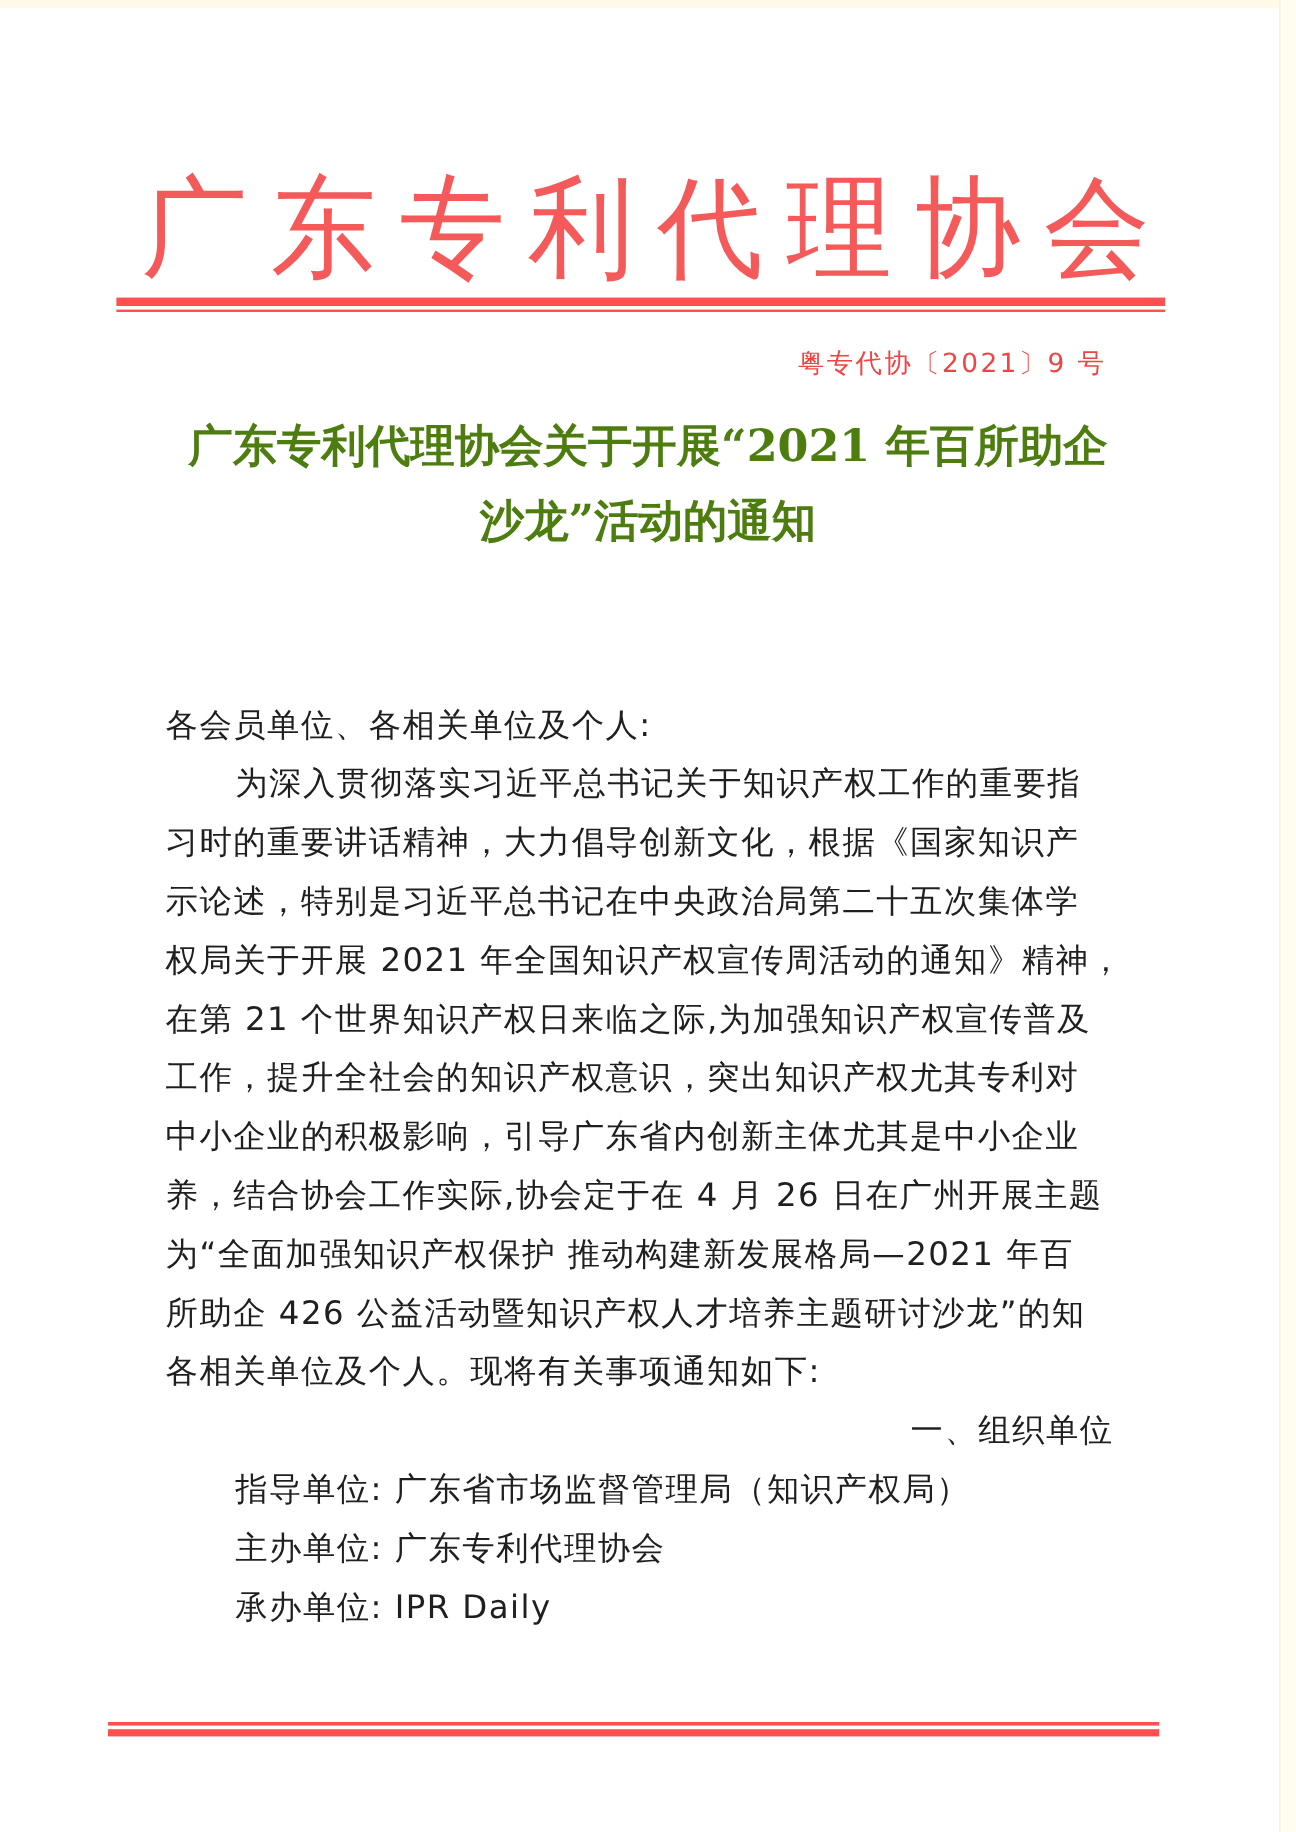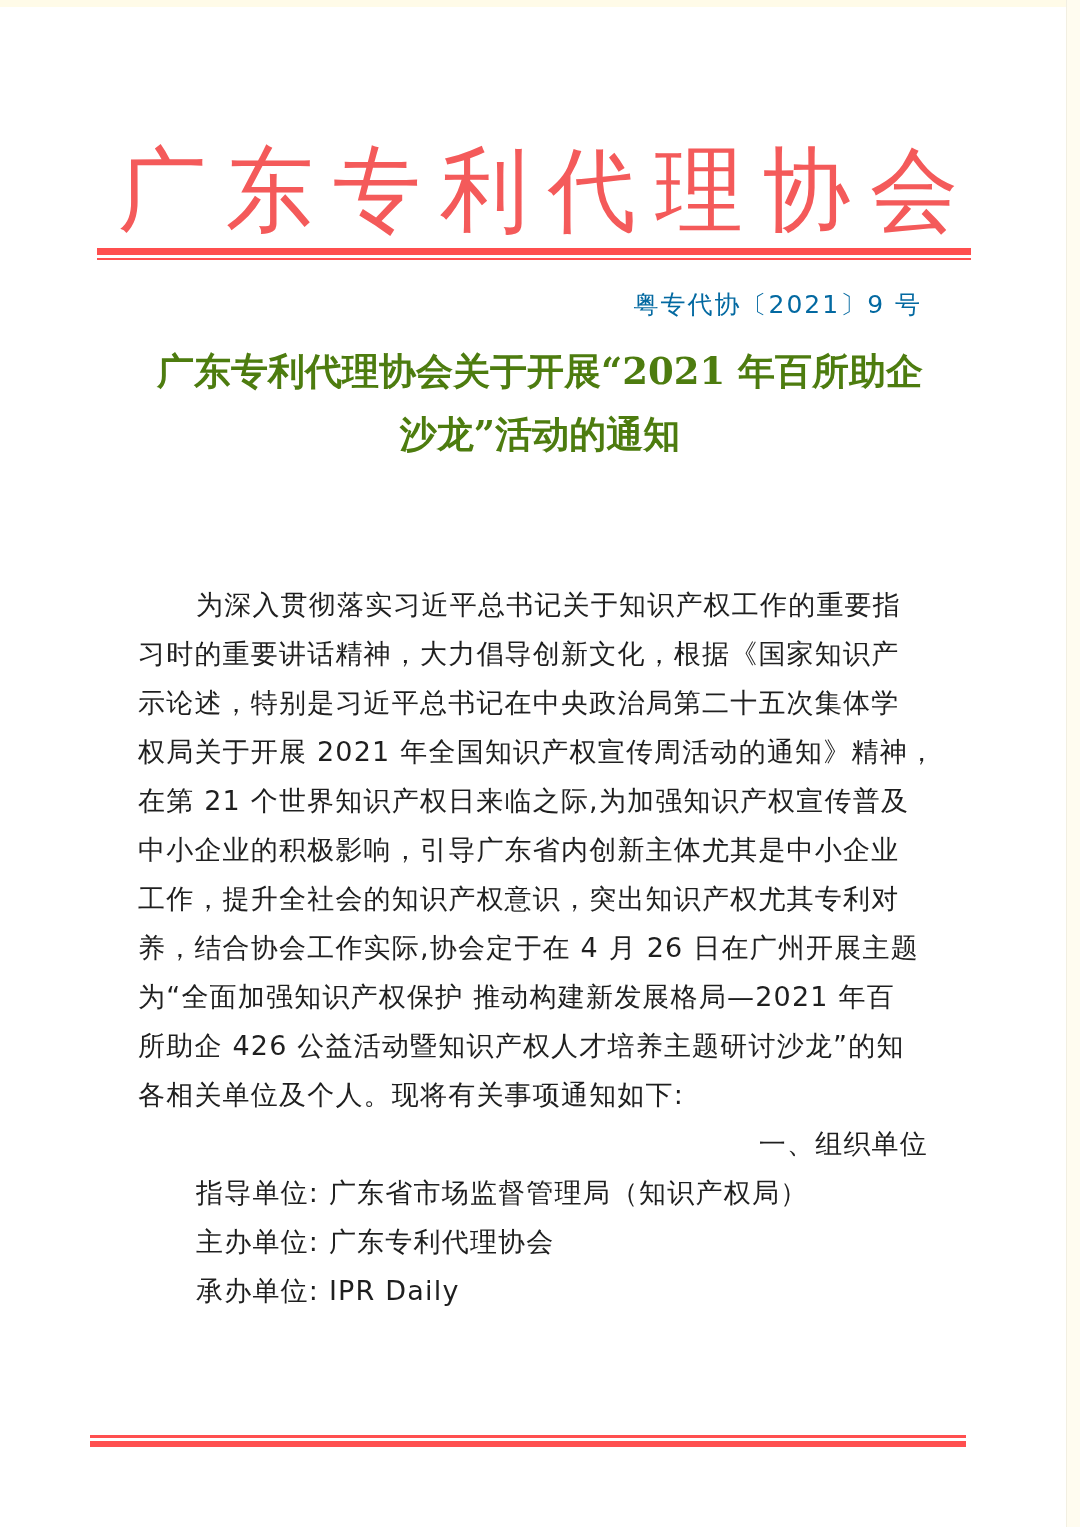--- a/index.html
+++ b/index.html
@@ -21,21 +21,21 @@
     .letterhead span { display: inline-block; transform: scaleY(1.05); }
 
     .rule { position: absolute; background: #ff4f4f; }
     .rule.top-thick { left: 97px; top: 248px; width: 874px; height: 7px; }
     .rule.top-thin  { left: 97px; top: 258px; width: 874px; height: 2px; }
     .rule.bot-thin  { left: 90px; top: 1435px; width: 876px; height: 3px; }
     .rule.bot-thick { left: 90px; top: 1441px; width: 876px; height: 6px; }
 
     .doc-number {
       position: absolute; right: 158px; top: 288px;
-      font-size: 25px; letter-spacing: 2px; color: #0369a1;
+      font-size: 22px; letter-spacing: 2px; color: #ef4444;
       font-family: "DejaVu Sans", "Liberation Sans", sans-serif;
     }
 
     .title {
       position: absolute; left: 120px; top: 340px; width: 840px;
       text-align: center; font-weight: bold; font-size: 37px; line-height: 63px;
       color: #4d7c0f; font-family: "DejaVu Serif", "Liberation Serif", serif;
     }
     .title div { white-space: nowrap; }
 
@@ -70,27 +70,28 @@
 <div class="rule top-thin"></div>
 
 <div class="doc-number">粤专代协〔2021〕9 号</div>
 
 <div class="title">
   <div>广东专利代理协会关于开展“2021 年百所助企</div>
   <div>沙龙”活动的通知</div>
 </div>
 
 <div class="body">
+  <div class="line">各会员单位、各相关单位及个人:</div>
   <div class="line indent">为深入贯彻落实习近平总书记关于知识产权工作的重要指</div>
   <div class="line">习时的重要讲话精神，大力倡导创新文化，根据《国家知识产</div>
   <div class="line">示论述，特别是习近平总书记在中央政治局第二十五次集体学</div>
   <div class="line">权局关于开展 2021 年全国知识产权宣传周活动的通知》精神，</div>
   <div class="line">在第 21 个世界知识产权日来临之际,为加强知识产权宣传普及</div>
+  <div class="line">工作，提升全社会的知识产权意识，突出知识产权尤其专利对</div>
   <div class="line">中小企业的积极影响，引导广东省内创新主体尤其是中小企业</div>
-  <div class="line">工作，提升全社会的知识产权意识，突出知识产权尤其专利对</div>
   <div class="line">养，结合协会工作实际,协会定于在 4 月 26 日在广州开展主题</div>
   <div class="line">为“全面加强知识产权保护 推动构建新发展格局—2021 年百</div>
   <div class="line">所助企 426 公益活动暨知识产权人才培养主题研讨沙龙”的知</div>
   <div class="line">各相关单位及个人。现将有关事项通知如下:</div>
 
   <div class="line section-heading">一、组织单位</div>
 
   <div class="line org-row">
     <span>指导单位:</span>
     <span>广东省市场监督管理局（知识产权局）</span>

